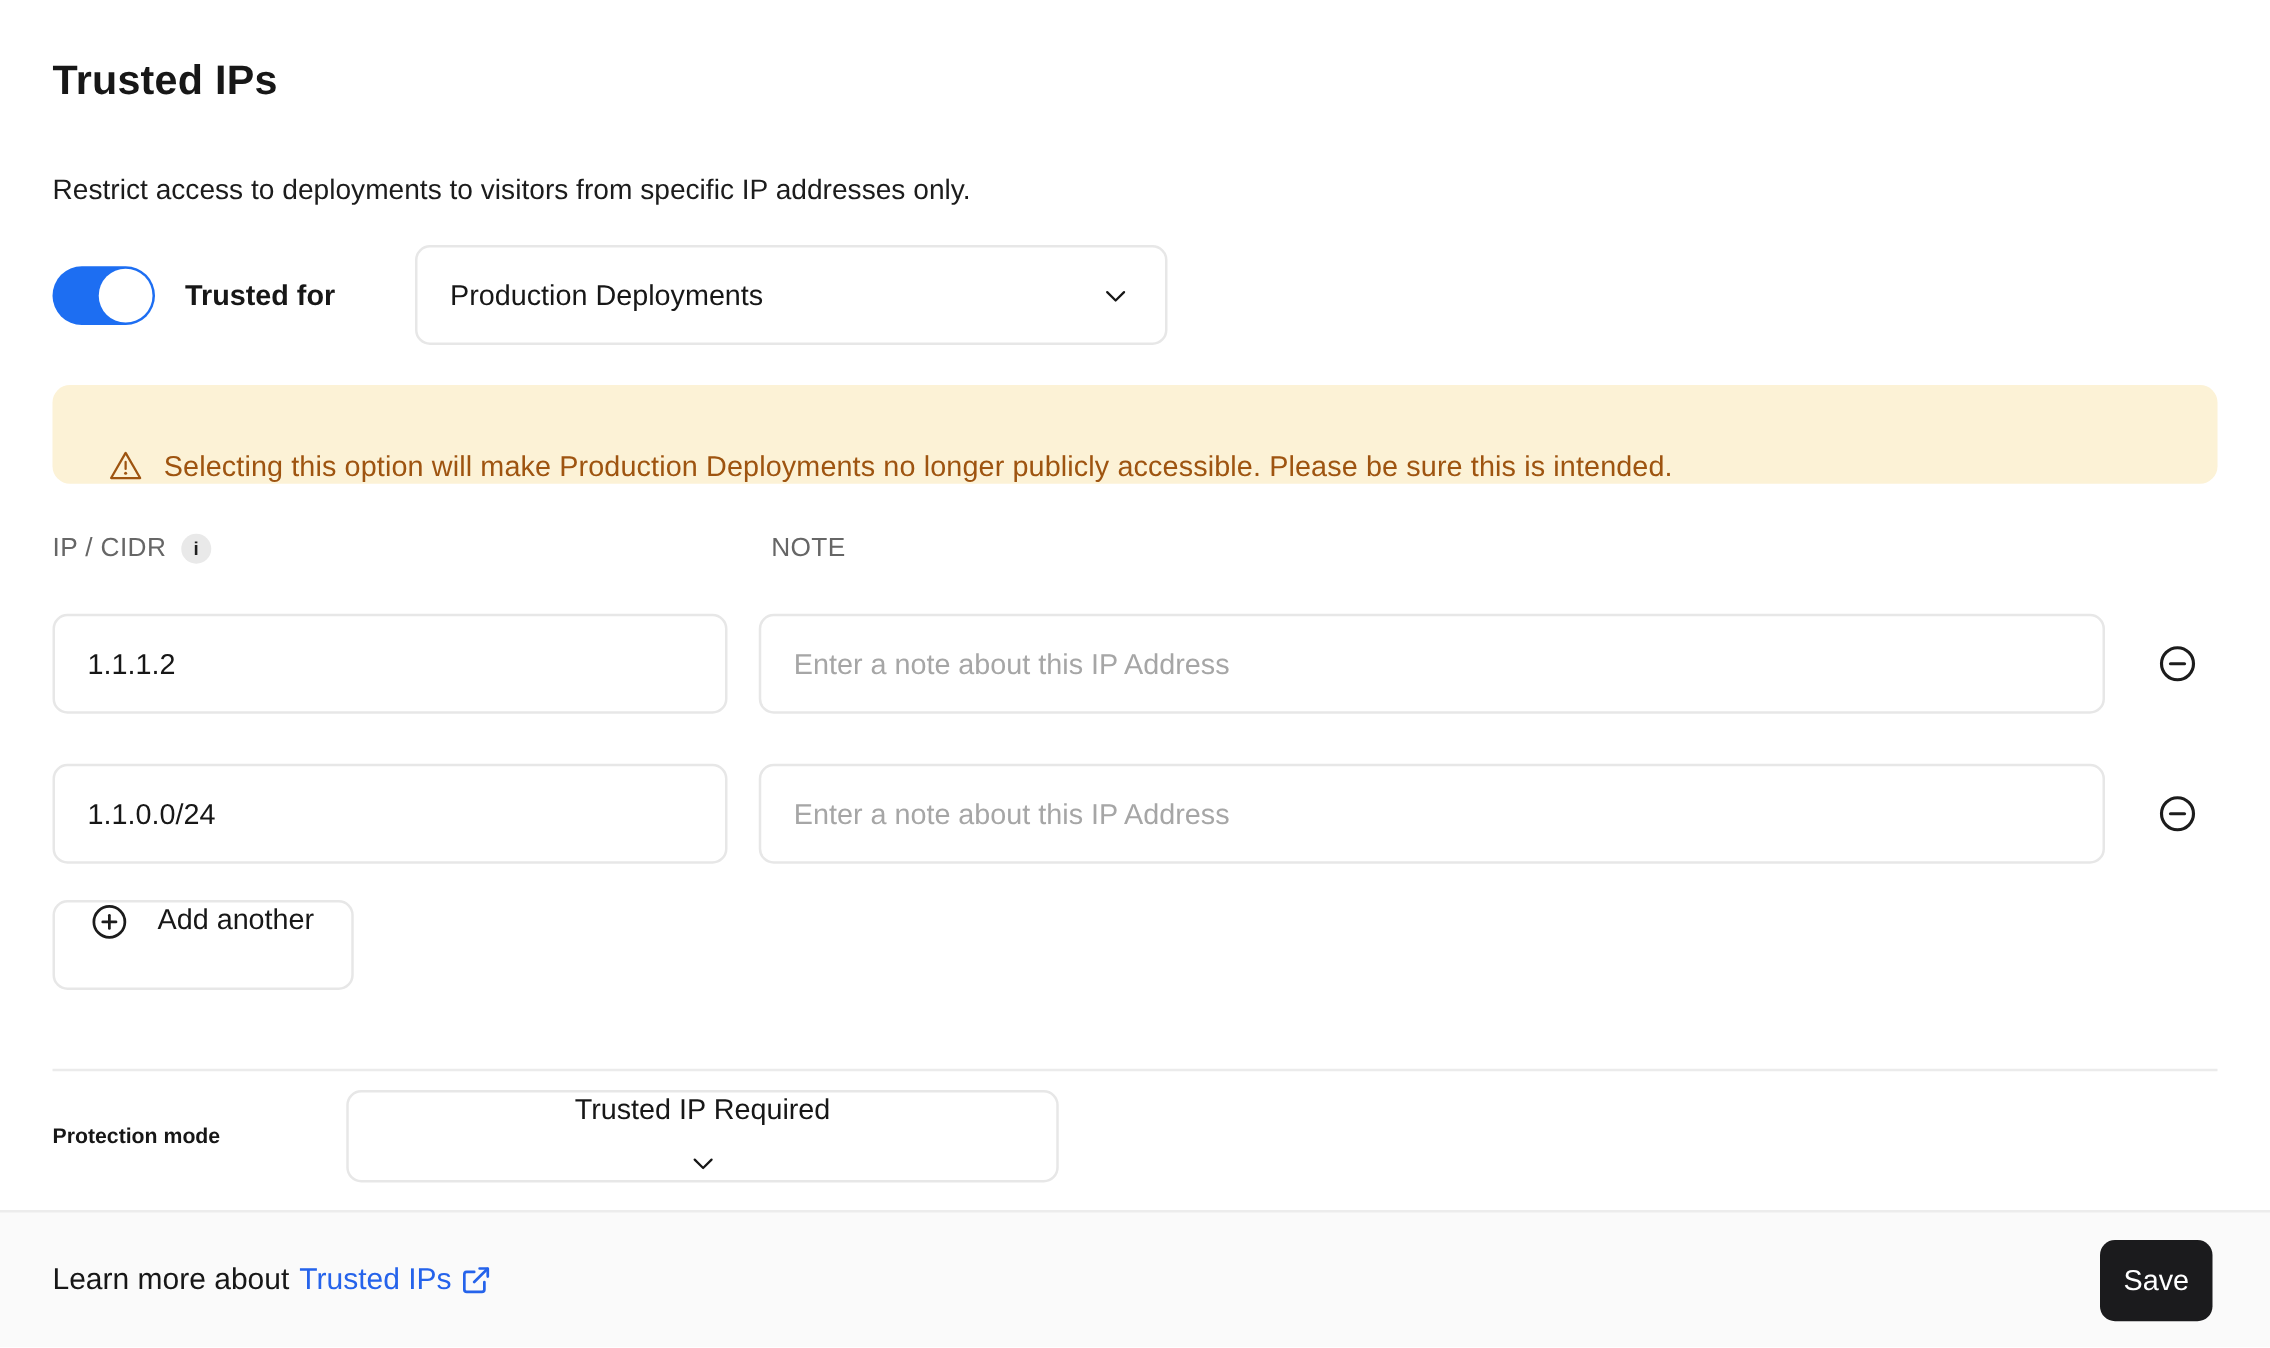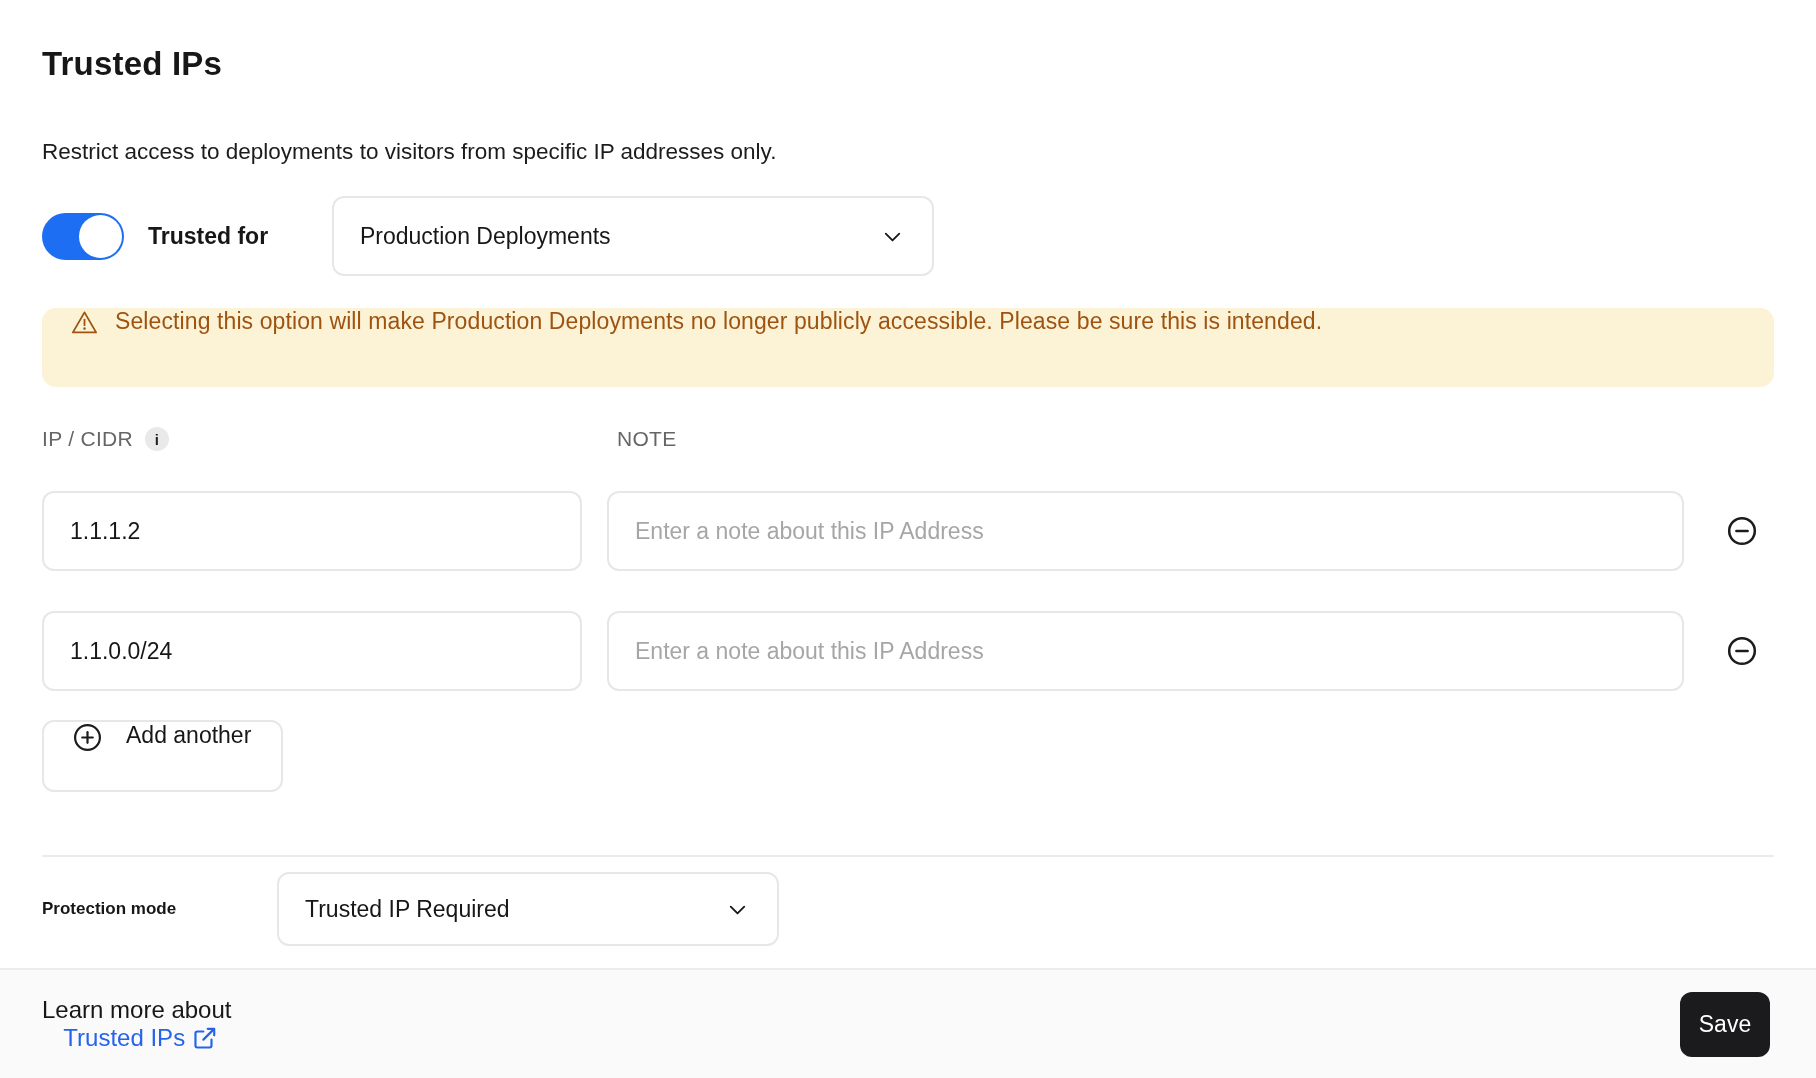--- a/index.html
+++ b/index.html
@@ -72,22 +72,22 @@
   .select .select-value { font-size: 23px; color: #171717; }
   .select-enabled { left: 290px; top: 0; width: 602px; }
 
   
   .warning {
     margin-top: 32px;
     height: 79px;
     background: #fcf2d6;
     border-radius: 14px;
     display: flex;
-    align-items: flex-start;
-    padding: 0 28px;
+    align-items: flex-end;
+    padding: 0 44px;
   }
   .warning .warn-icon { flex: 0 0 auto; display: flex; margin-right: 16px; }
   .warning .warn-text {
     font-size: 23px;
     color: #9e5410;
     letter-spacing: 0.1px;
     white-space: nowrap;
   }
 
   
@@ -165,35 +165,35 @@
   }
 
   .protection-row {
     position: relative;
     margin-top: 14px;
     height: 76px;
     display: flex;
     align-items: center;
   }
   .protection-label { font-size: 17px; font-weight: 700; color: #171717; }
-  .select-protection { left: 235px; top: 1px; width: 502px; height: 74px; }
+  .select-protection { left: 235px; top: 1px; width: 570px; height: 74px; flex-direction: column; }
 
   
   .footer {
     position: absolute;
     left: 0; bottom: 0;
     width: 1816px; height: 110px;
     background: #fafafa;
     border-top: 2px solid #ececec;
     display: flex;
     align-items: center;
     justify-content: space-between;
     padding: 0 46px 0 42px;
   }
-  .learn { display: flex; align-items: center; font-size: 24px; color: #171717; flex-direction: column; }
+  .learn { display: flex; align-items: center; font-size: 24px; color: #171717; }
   .learn .learn-link {
     color: #2563eb;
     margin-left: 8px;
     text-decoration: none;
     display: inline-flex;
     align-items: center;
     gap: 7px;
     cursor: pointer;
   }
   .save-btn {

